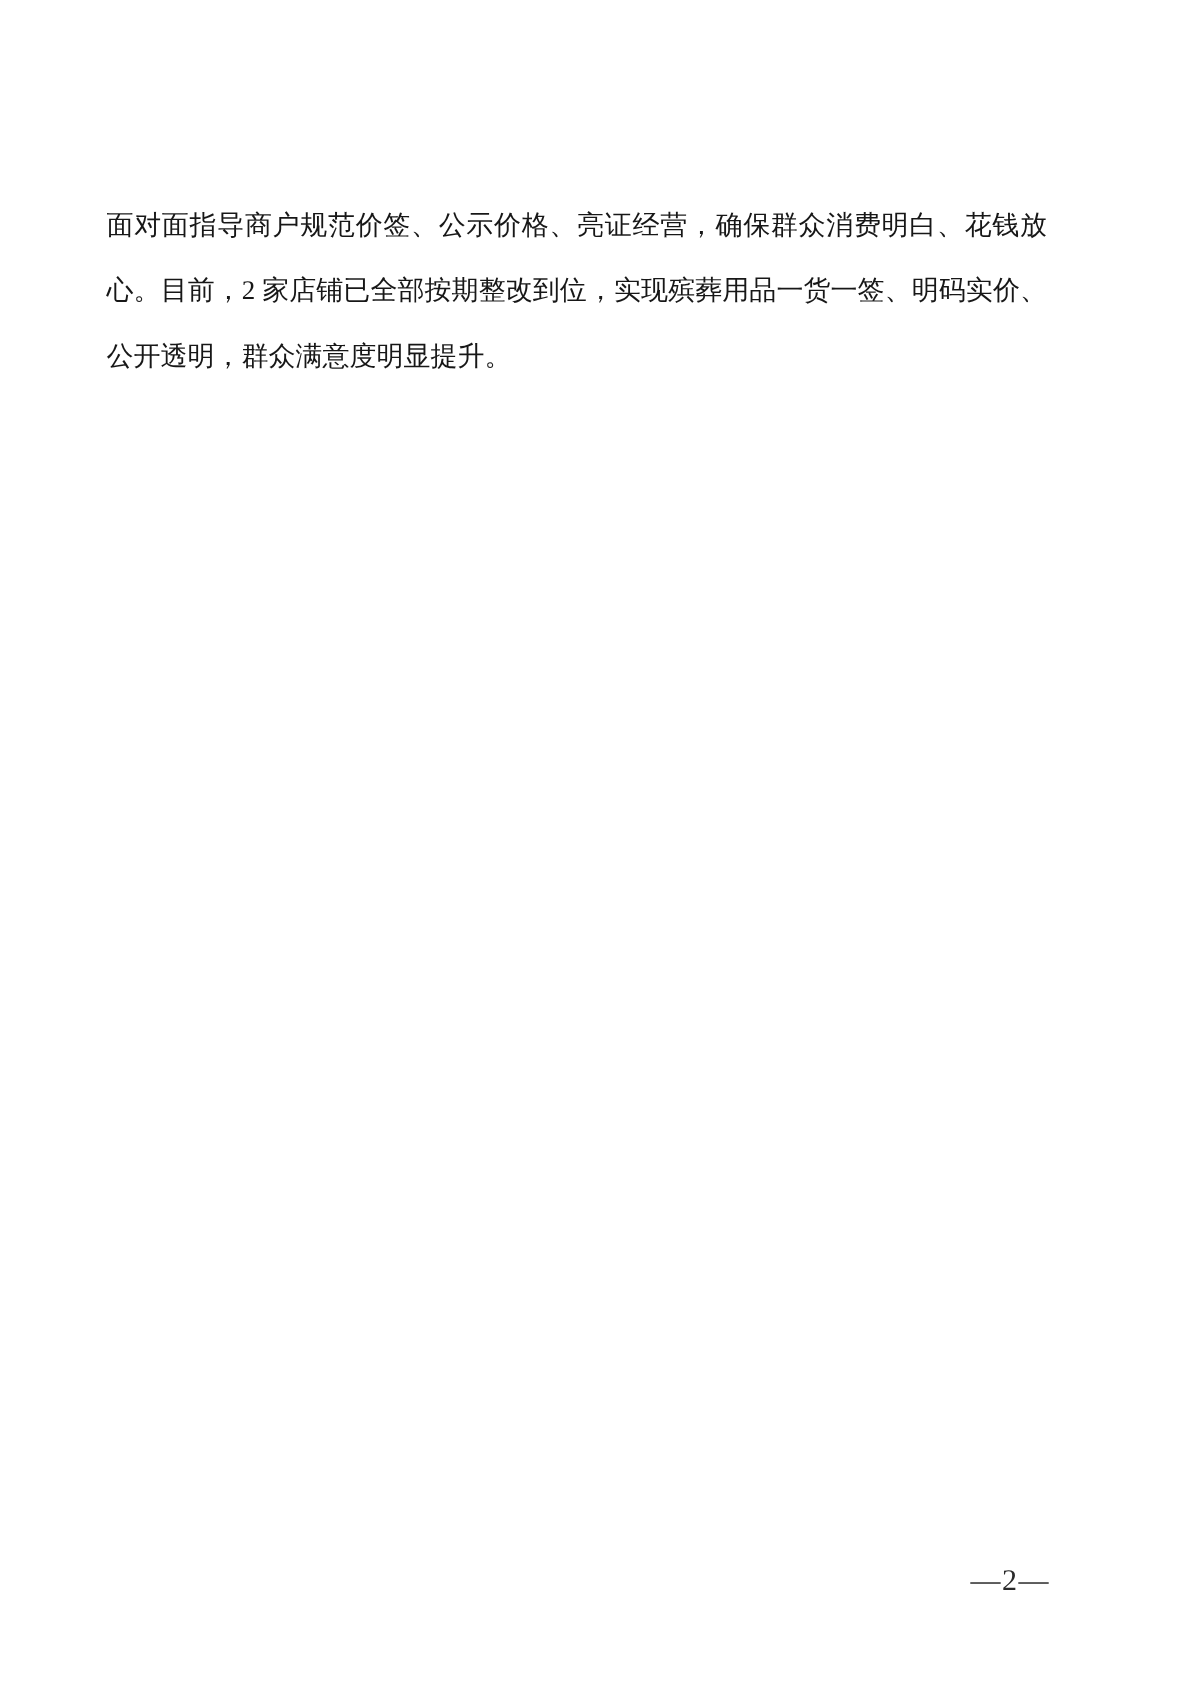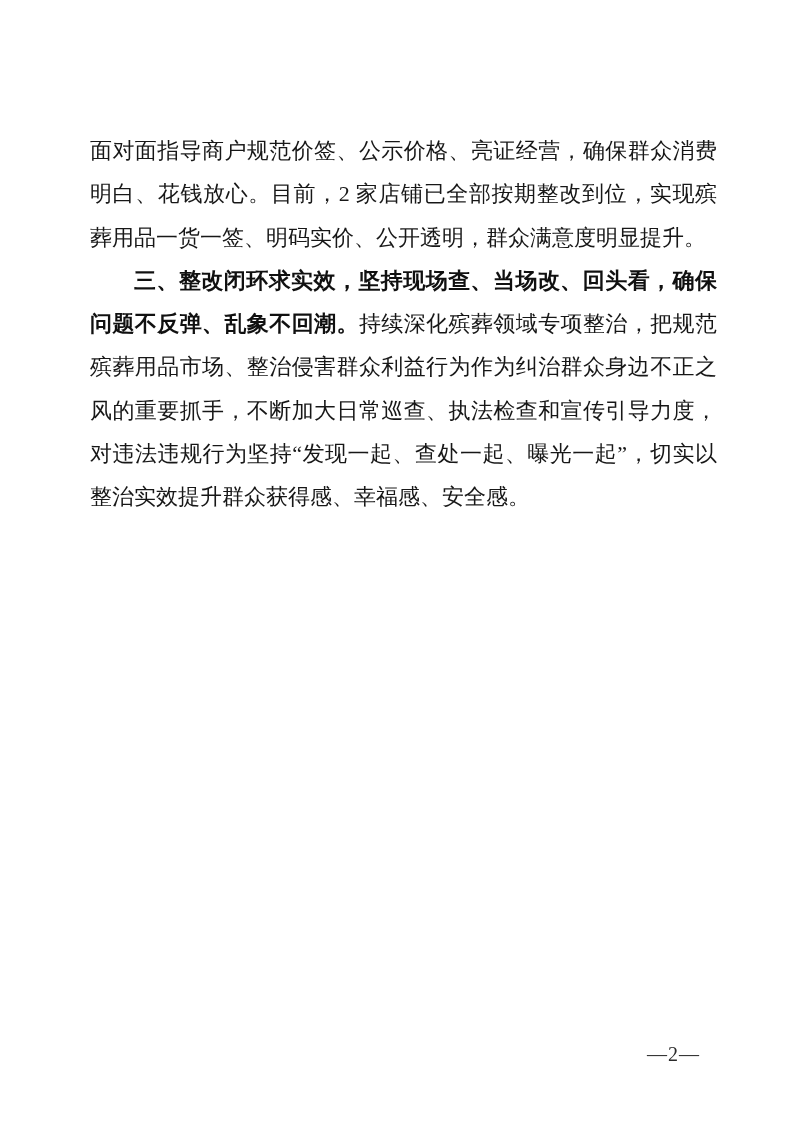--- a/index.html
+++ b/index.html
@@ -10,24 +10,24 @@
   }
   .page {
     position: relative;
     width: 793px;
     height: 1122px;
     background: #ffffff;
     overflow: hidden;
   }
   .body-text {
     position: absolute;
-    left: 90px;
+    left: 71px;
     top: 129px;
     width: 627px;
-    font-size: 22px;
+    font-size: 18px;
     line-height: 43.3px;
     color: #171717;
     text-align: justify;
     font-family: "Liberation Serif", "DejaVu Serif", serif;
   }
   .para {
     margin: 0;
     padding: 0;
   }
   .para.indent {
@@ -47,16 +47,15 @@
     letter-spacing: 1px;
     font-family: "Liberation Serif", "DejaVu Serif", serif;
   }
 </style>
 </head>
 <body>
 
 <div class="page">
   <div class="body-text">
     <p class="para"><span>面对面指导商户规范价签、公示价格、亮证经营，确保群众消费明白、花钱放心。目前，2 家店铺已全部按期整改到位，实现殡葬用品一货一签、明码实价、公开透明，群众满意度明显提升。</span></p>
-    <p class="para indent"><span class="lead-bold">三、整改闭环求实效，坚持现场查、当场改、回头看，确保问题不反弹、乱象不回潮。</span><span>持续深化殡葬领域专项整治，把规范殡葬用品市场、整治侵害群众利益行为作为纠治群众身边不正之风的重要抓手，不断加大日常巡查、执法检查和宣传引导力度，对违法违规行为坚持“发现一起、查处一起、曝光一起”，切实以整治实效提升群众获得感、幸福感、安全感。</span></p>
   </div>
   <div class="page-number">—2—</div>
 </div>
 
 </body></html>

